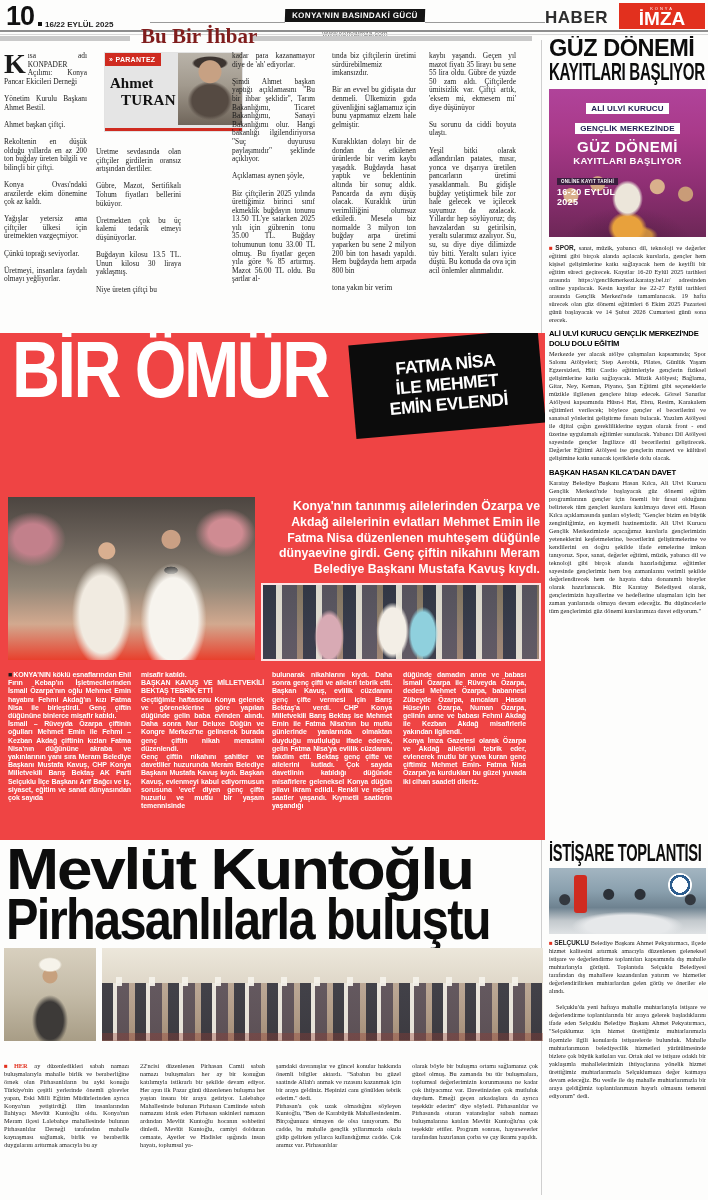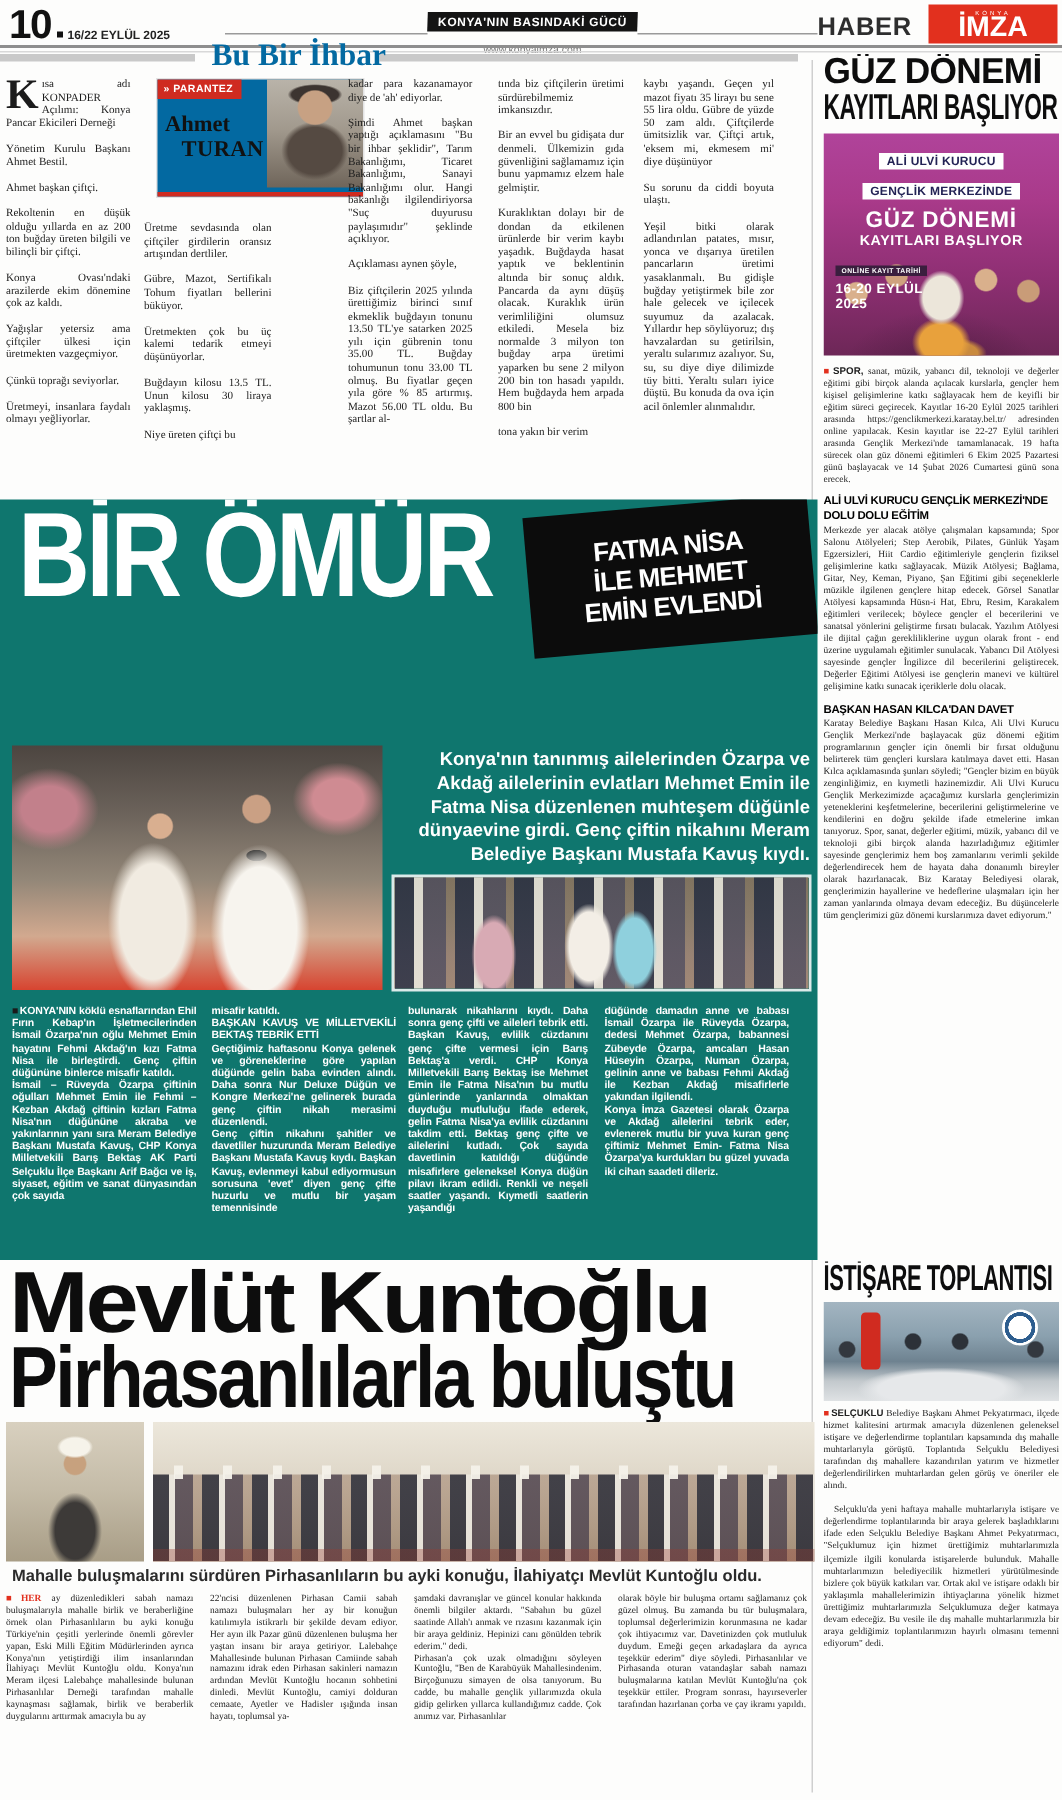--- a/index.html
+++ b/index.html
@@ -16,39 +16,39 @@
             padding:2px 7px;display:inline-block;transform:skewX(-2deg);}
   .site{font-size:7px;color:#7a7a7a;background:#fdfdfc;padding:0 6px;}
   .hline{background:#9a9a9a;height:1px;}
   .haber{font-size:17px;font-weight:bold;color:#2e2e2e;letter-spacing:.5px;}
   .imza{background:#e2301e;color:#fff;width:86px;height:26px;text-align:center;}
   .imza .big{font-size:19px;font-weight:bold;letter-spacing:0;line-height:18px;display:block;margin-top:7px;}
   .imza .tiny{font-size:4px;letter-spacing:2px;display:block;position:absolute;top:3px;left:0;right:0;}
 
   
   .deco-bar{height:5px;background:#c9c9c9;}
-  .ptitle{font-family:"Liberation Serif",serif;font-size:21px;font-weight:bold;color:#0369a1;}
+  .ptitle{font-family:"Liberation Serif",serif;font-size:21px;font-weight:bold;color:#7f1d1d;}
   .pcol{font-family:"Liberation Serif",serif;font-size:7.4px;line-height:8.6px;text-align:justify;
         color:#1b1b1b;white-space:pre-line;overflow:hidden;}
   .dropcap{float:left;font-size:28px;line-height:23px;font-weight:bold;padding-right:2px;
            font-family:"Liberation Serif",serif;white-space:normal;}
-  .pbox{background:#0369a1;border-bottom:3px solid #cf2b20;box-shadow:0 0 0 1px #e3e3e3;}
+  .pbox{background:#e5e5e5;border-bottom:3px solid #cf2b20;box-shadow:0 0 0 1px #e3e3e3;}
   .pbox-label{position:absolute;top:0;left:0;height:13px;line-height:13px;background:#cf2b20;color:#fff;
               font-size:7px;font-weight:bold;padding:0 6px 0 4px;letter-spacing:.3px;}
   .pbox-name1{position:absolute;left:5px;top:22px;font-family:"Liberation Serif",serif;font-size:15px;font-weight:bold;color:#111;}
   .pbox-name2{position:absolute;left:16px;top:39px;font-family:"Liberation Serif",serif;font-size:15px;font-weight:bold;color:#111;letter-spacing:.3px;}
   .pbox-photo{position:absolute;right:0;top:0;width:64px;height:72px;
       background:
         radial-gradient(circle at 50% 26%, #c7a183 11px, rgba(199,161,131,0) 12px),
         radial-gradient(ellipse 26px 10px at 50% 14%, #3c3430 60%, rgba(60,52,48,0) 70%),
         radial-gradient(ellipse 30px 26px at 50% 66%, #554a42 60%, rgba(85,74,66,0) 75%),
         linear-gradient(180deg,#b9b3a9 0%,#a29a8e 45%,#6f655a 100%);}
 
   
-  .redblock{background:#0f766e;}
+  .redblock{background:#ef4444;}
   .banner-line{position:absolute;color:#fff;font-weight:bold;font-size:80px;line-height:70px;letter-spacing:-3px;}
   .badge{position:absolute;background:#0c0c0c;color:#fff;transform:rotate(-5deg);
          display:flex;flex-direction:column;justify-content:center;text-align:center;}
   .badge div{font-size:17.5px;font-weight:bold;line-height:20px;letter-spacing:-0.5px;}
   .intro{color:#fff;font-weight:bold;font-size:12.3px;line-height:15.8px;text-align:left;}
   .wcol{font-size:7px;line-height:8.2px;color:#fff;text-align:justify;font-weight:bold;overflow:hidden;letter-spacing:-0.1px;}
   .wcol .pre{white-space:pre-line;}
   .wsub{display:block;white-space:pre-line;}
   .sq-dark{color:#1a1a1a;margin-right:1px;}
   .photo-frame{box-shadow:0 0 0 2px rgba(255,255,255,.85);}
@@ -230,21 +230,20 @@
 Konya İmza Gazetesi olarak Özarpa ve Akdağ ailelerini tebrik eder, evlenerek mutlu bir yuva kuran genç çiftimiz Mehmet Emin- Fatma Nisa Özarpa'ya kurdukları bu güzel yuvada iki cihan saadeti dileriz.</div>
   </div>
 
   <div class="abs" style="left:0;top:840px;width:545px;height:360px;">
     <div class="ktitle" style="left:6px;top:54px;"><span class="cond" style="transform:scaleX(.84);">Pirhasanlılarla buluştu</span></div>
     <div class="ktitle" style="left:6px;top:4px;"><span class="cond" style="transform:scaleX(1.10);">Mevlüt Kuntoğlu</span></div>
 
     <div class="abs mosque-left" style="left:4px;top:108px;width:92px;height:93px;"></div>
     <div class="abs mosque-wide" style="left:102px;top:108px;width:441px;height:93px;"></div>
 
-    <div class="abs kcaption" style="left:8px;top:205px;width:537px;">Mahalle buluşmalarını sürdüren Pirhasanlıların bu ayki konuğu, İlahiyatçı Mevlüt Kuntoğlu oldu.</div>
 
     <div class="abs kcol" style="left:4px;top:222px;width:125px;height:137px;"><span class="sq-red">■</span><b style="color:#e2301e;">HER</b><span class="pre"> ay düzenledikleri sabah namazı buluşmalarıyla mahalle birlik ve beraberliğine örnek olan Pirhasanlıların bu ayki konuğu Türkiye'nin çeşitli yerlerinde önemli görevler yapan, Eski Milli Eğitim Müdürlerinden ayrıca Konya'nın yetiştirdiği ilim insanlarından İlahiyaçı Mevlüt Kuntoğlu oldu. Konya'nın Meram ilçesi Lalebahçe mahallesinde bulunan Pirhasanlılar Derneği tarafından mahalle kaynaşması sağlamak, birlik ve beraberlik duygularını arttırmak amacıyla bu ay</span></div>
     <div class="abs kcol pre" style="left:140px;top:222px;width:125px;height:137px;white-space:pre-line;">22'ncisi düzenlenen Pirhasan Camii sabah namazı buluşmaları her ay bir konuğun katılımıyla istikrarlı bir şekilde devam ediyor. Her ayın ilk Pazar günü düzenlenen buluşma her yaştan insanı bir araya getiriyor. Lalebahçe Mahallesinde bulunan Pirhasan Camiinde sabah namazını idrak eden Pirhasan sakinleri namazın ardından Mevlüt Kuntoğlu hocanın sohbetini dinledi. Mevlüt Kuntoğlu, camiyi dolduran cemaate, Ayetler ve Hadisler ışığında insan hayatı, toplumsal ya-</div>
     <div class="abs kcol pre" style="left:276px;top:222px;width:125px;height:137px;white-space:pre-line;">şamdaki davranışlar ve güncel konular hakkında önemli bilgiler aktardı. "Sabahın bu güzel saatinde Allah'ı anmak ve rızasını kazanmak için bir araya geldiniz. Hepinizi canı gönülden tebrik ederim." dedi.
 Pirhasan'a çok uzak olmadığını söyleyen Kuntoğlu, "Ben de Karabüyük Mahallesindenim. Birçoğunuzu simayen de olsa tanıyorum. Bu cadde, bu mahalle gençlik yıllarımızda okula gidip gelirken yıllarca kullandığımız cadde. Çok anımız var. Pirhasanlılar</div>
     <div class="abs kcol pre" style="left:412px;top:222px;width:126px;height:137px;white-space:pre-line;">olarak böyle bir buluşma ortamı sağlamanız çok güzel olmuş. Bu zamanda bu tür buluşmalara, toplumsal değerlerimizin korunmasına ne kadar çok ihtiyacımız var. Davetinizden çok mutluluk duydum. Emeği geçen arkadaşlara da ayrıca teşekkür ederim" diye söyledi. Pirhasanlılar ve Pirhasanda oturan vatandaşlar sabah namazı buluşmalarına katılan Mevlüt Kuntoğlu'na çok teşekkür ettiler. Program sonrası, hayırseverler tarafından hazırlanan çorba ve çay ikramı yapıldı.</div>
   </div>
 
   <div class="abs" style="left:549px;top:36px;width:157px;height:806px;overflow:hidden;">
     <div class="sheadline"><span class="cond" style="transform:scaleX(.98);">GÜZ DÖNEMİ</span></div>

